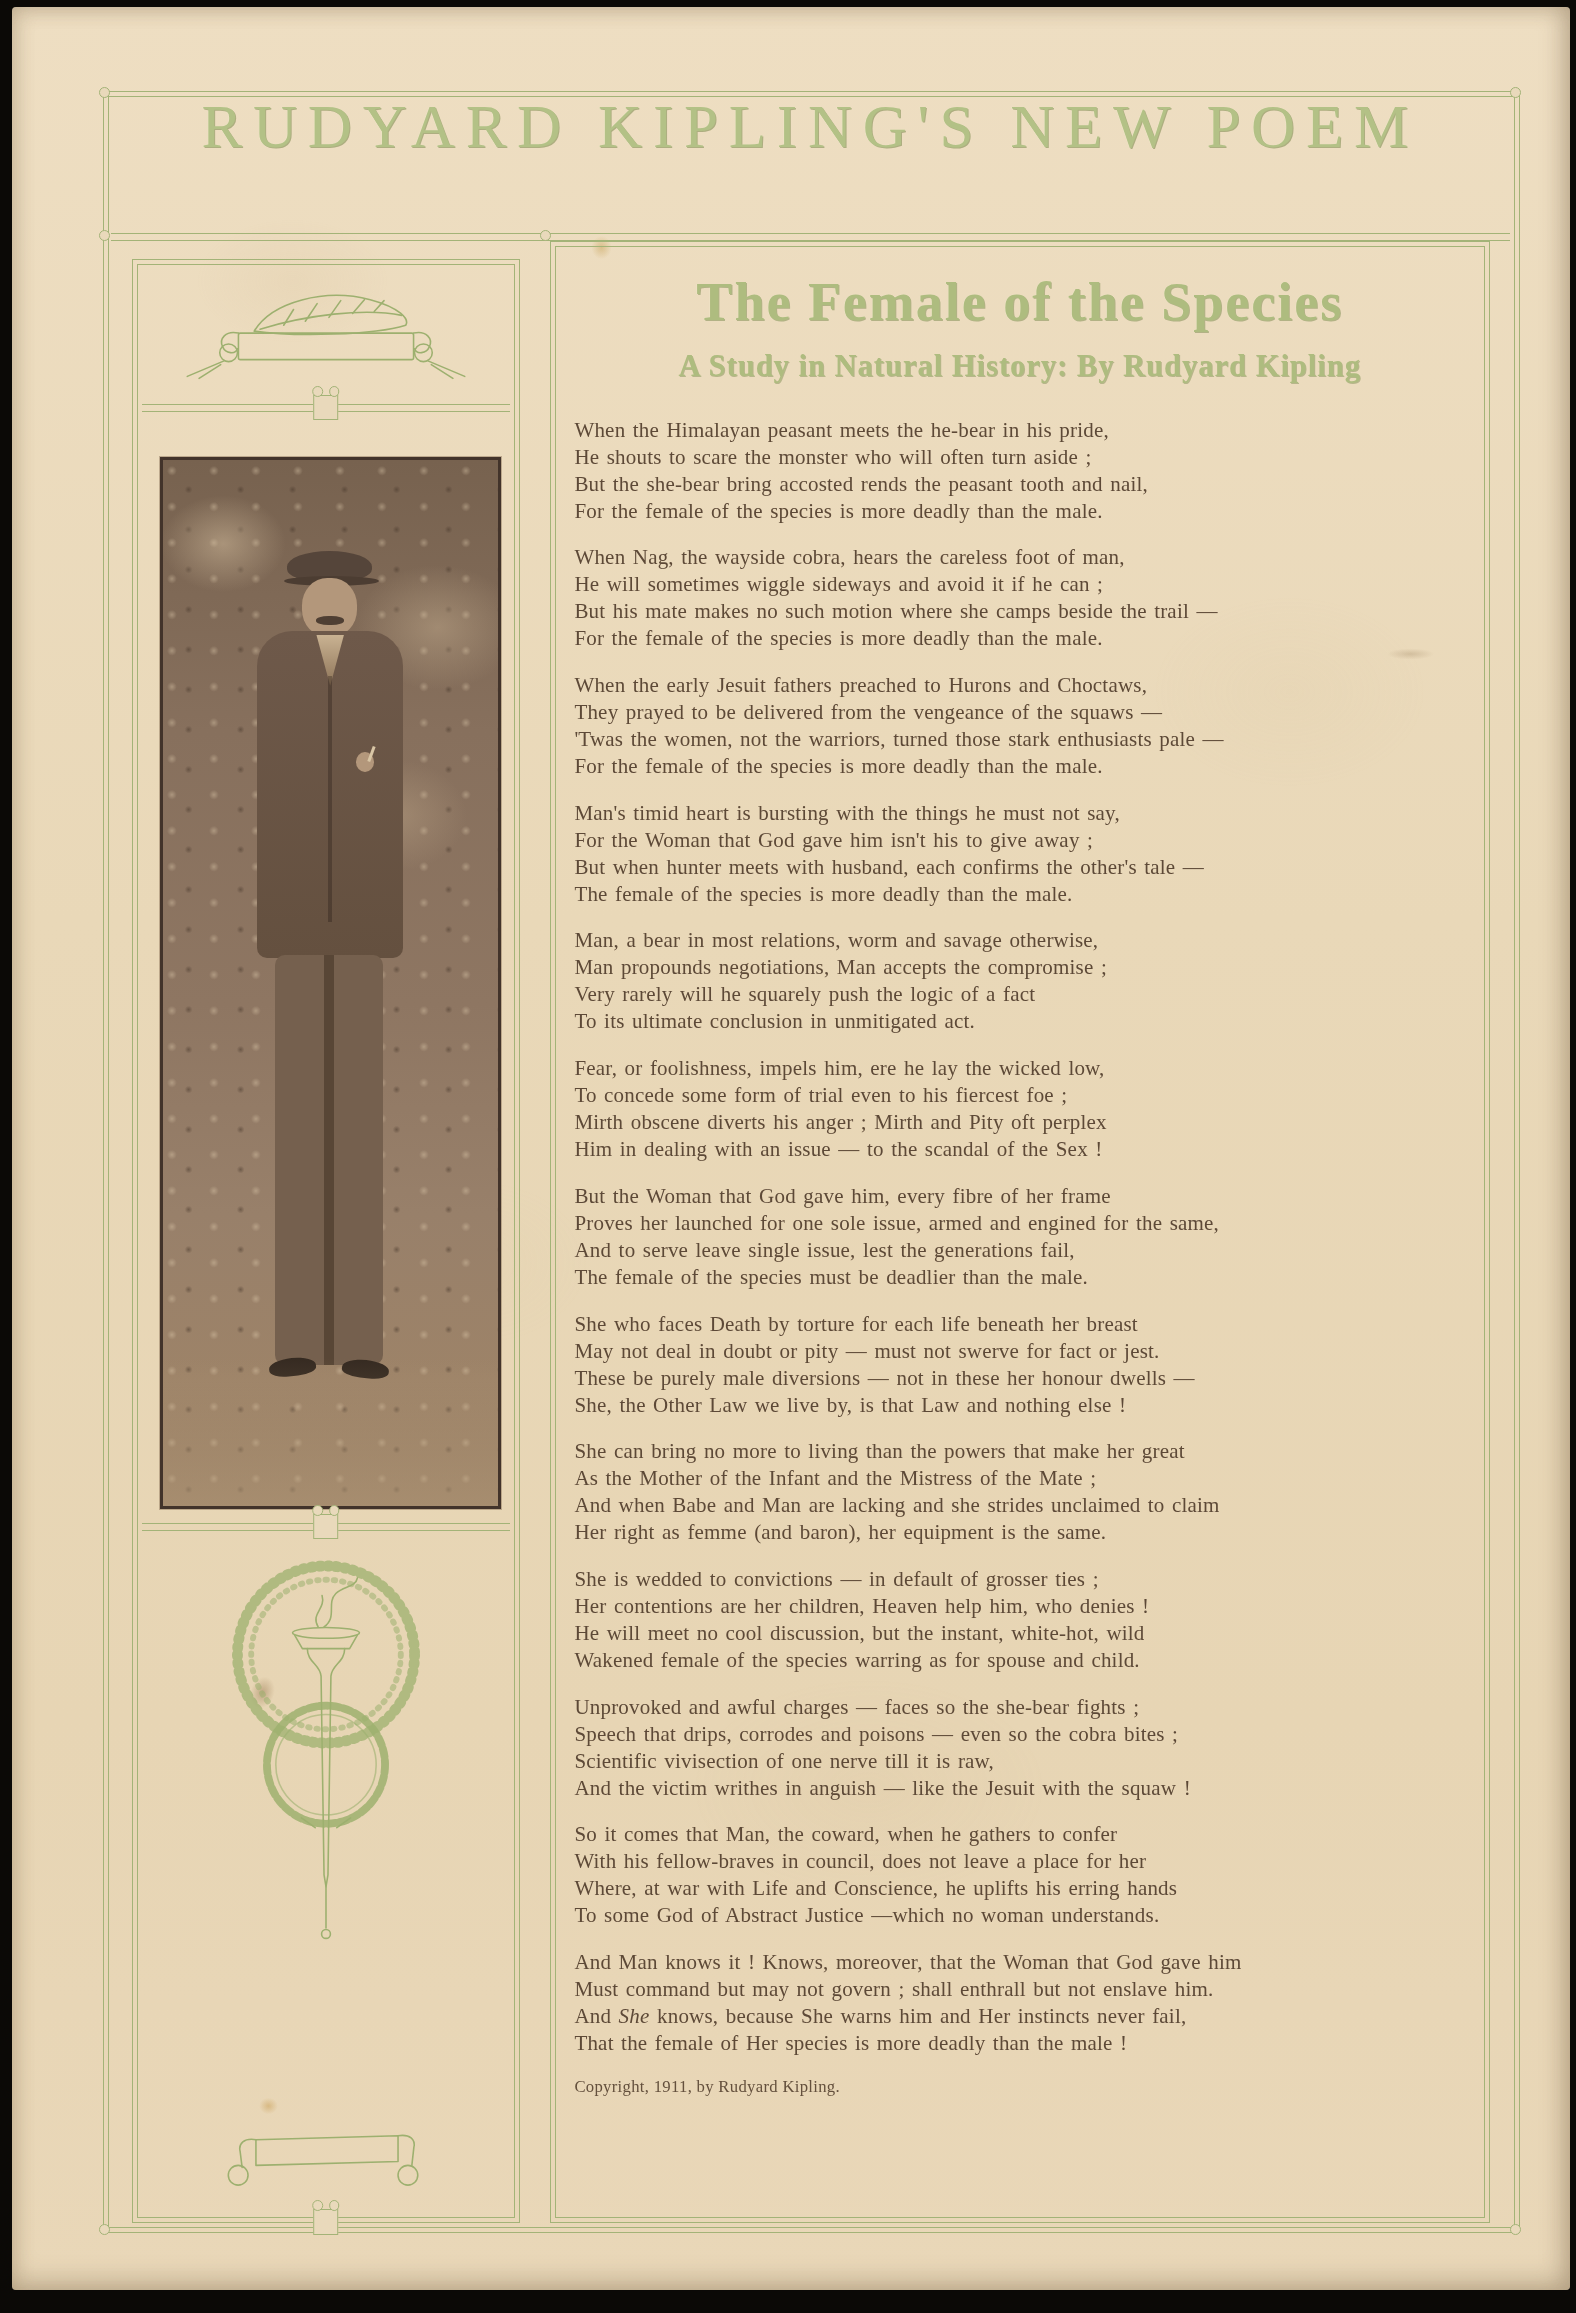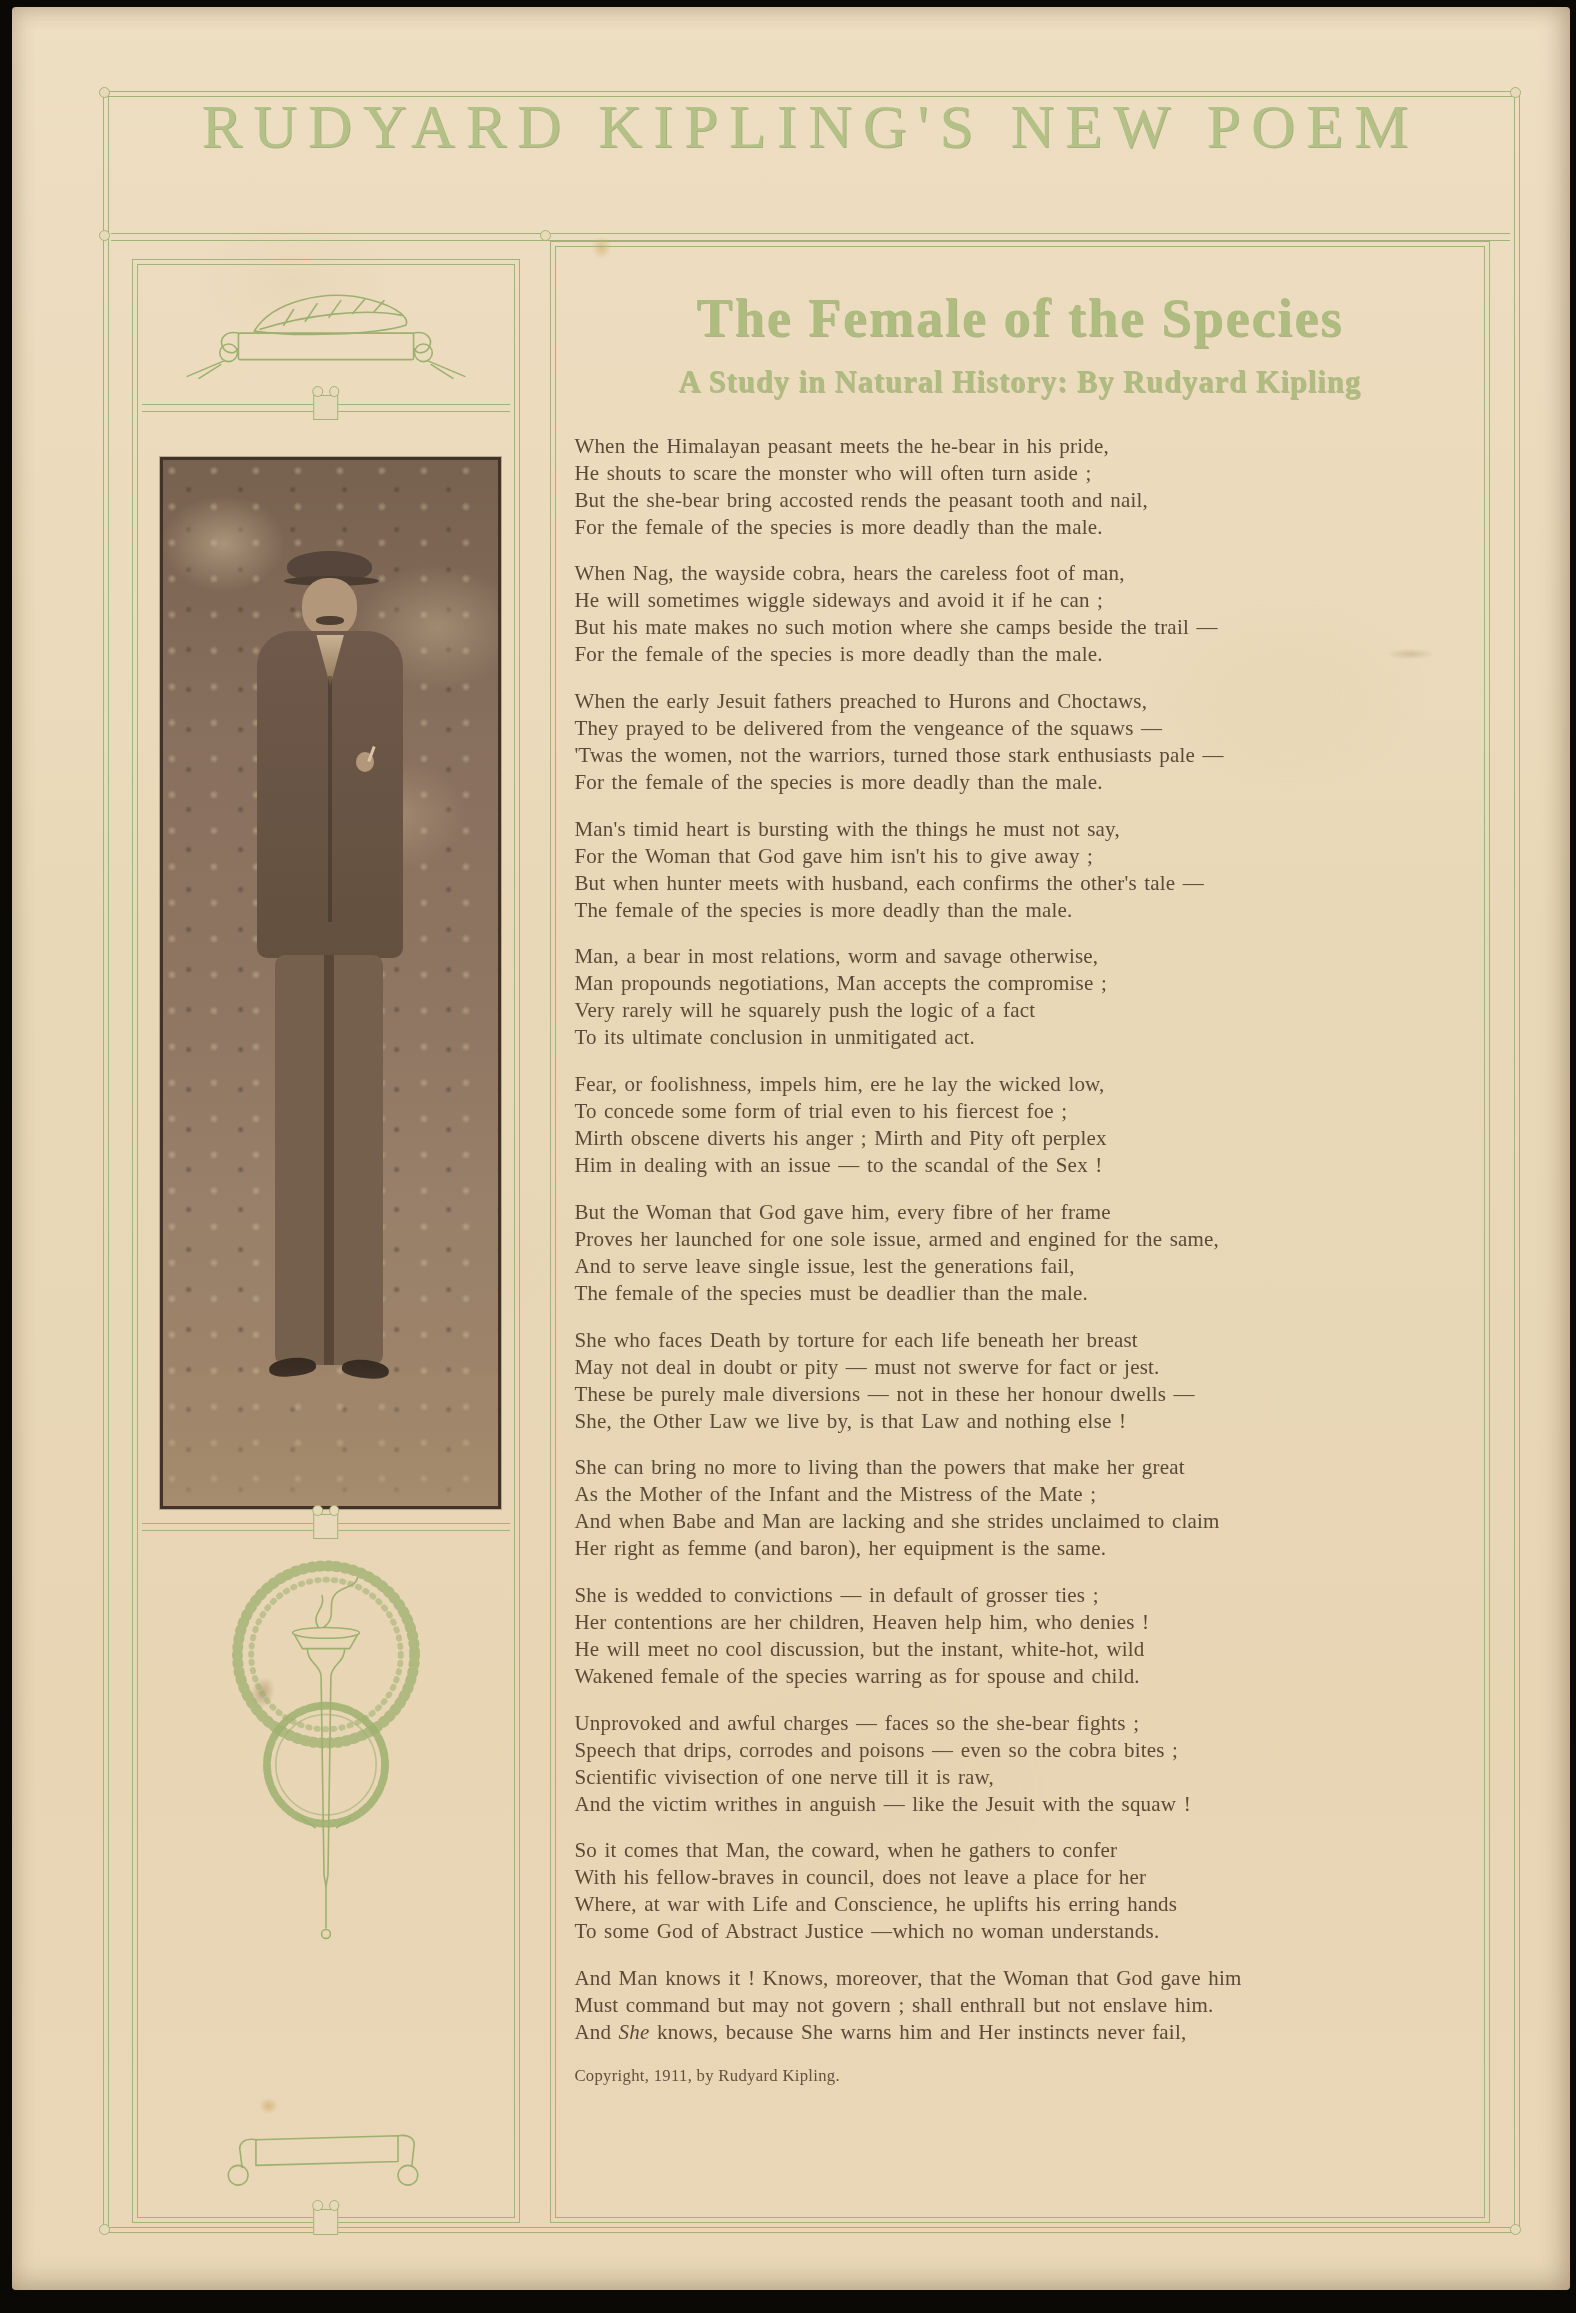--- a/index.html
+++ b/index.html
@@ -106,21 +106,21 @@
   .fig-legs{
     left:112px;top:495px;width:108px;height:410px;border-radius:9.9px;
     background:linear-gradient(90deg,#75604e 0 45%,#584636 45% 55%,#75604e 55% 100%);
   }
   .shoe{position:absolute;width:47px;height:17.7px;background:#352a21;border-radius:50% 50% 40% 40%;}
   .shoe-l{left:106px;top:898px;transform:rotate(-6deg);}
   .shoe-r{left:179px;top:900px;transform:rotate(6deg);}
 
   
   .poem-title{
-    margin-top:45px;text-align:center;font-weight:bold;
+    margin-top:29px;text-align:center;font-weight:bold;
     font-size:54px;letter-spacing:2px;color:#aebc7f;
     text-shadow:1px 1px 0 rgba(120,135,75,.5),-0.5px -0.5px 0 rgba(240,235,205,.6);
   }
   .poem-subtitle{
     margin-top:15.8px;text-align:center;font-weight:bold;
     font-size:30.5px;letter-spacing:1px;color:#aebc7f;
     text-shadow:1px 1px 0 rgba(120,135,75,.45);
   }
   .stanzas{margin-top:33px;padding:0 11.8px 0 23.6px;}
   .stanza{margin-bottom:19.7px;}
@@ -302,19 +302,20 @@
         <div class="stanza">
           <div class="poem-line">So it comes that Man, the coward, when he gathers to confer</div>
           <div class="poem-line">With his fellow-braves in council, does not leave a place for her</div>
           <div class="poem-line">Where, at war with Life and Conscience, he uplifts his erring hands</div>
           <div class="poem-line">To some God of Abstract Justice —which no woman understands.</div>
         </div>
         <div class="stanza">
           <div class="poem-line">And Man knows it !  Knows, moreover, that the Woman that God gave him</div>
           <div class="poem-line">Must command but may not govern ;  shall enthrall but not enslave him.</div>
           <div class="poem-line">And <em>She</em> knows, because She warns him and Her instincts never fail,</div>
+          <div class="poem-line">That the female of Her species is more deadly than the male !</div>
         </div>
       </div>
     <div class="copyright">Copyright, 1911, by Rudyard Kipling.</div>
   </div>
 
 </div>
 
 
 </body></html>

